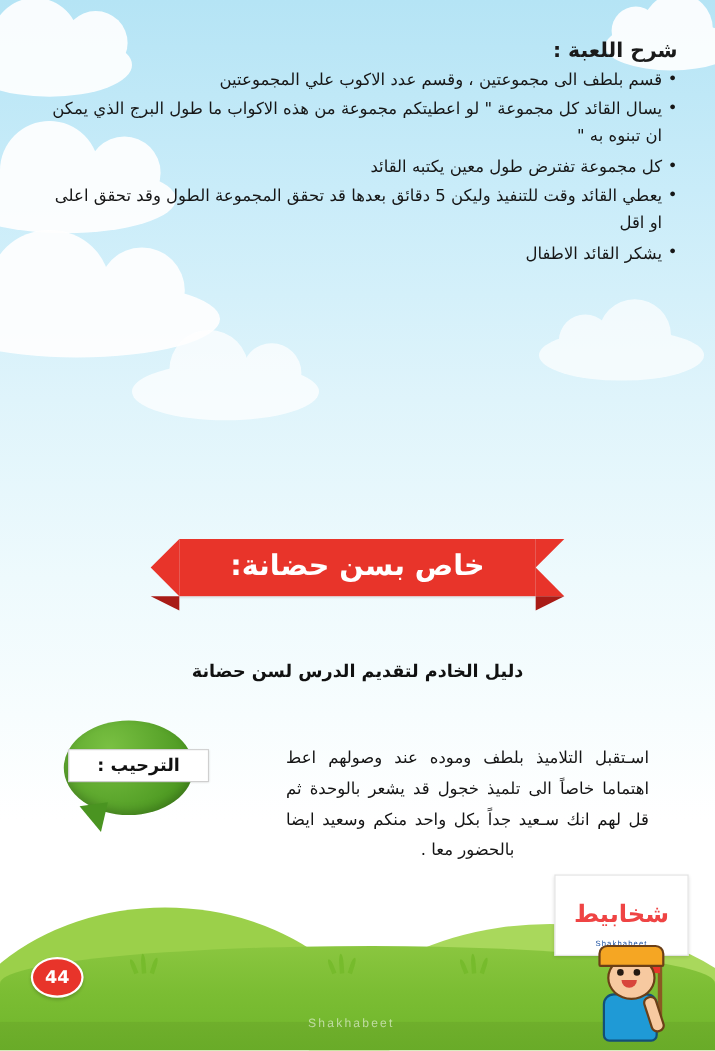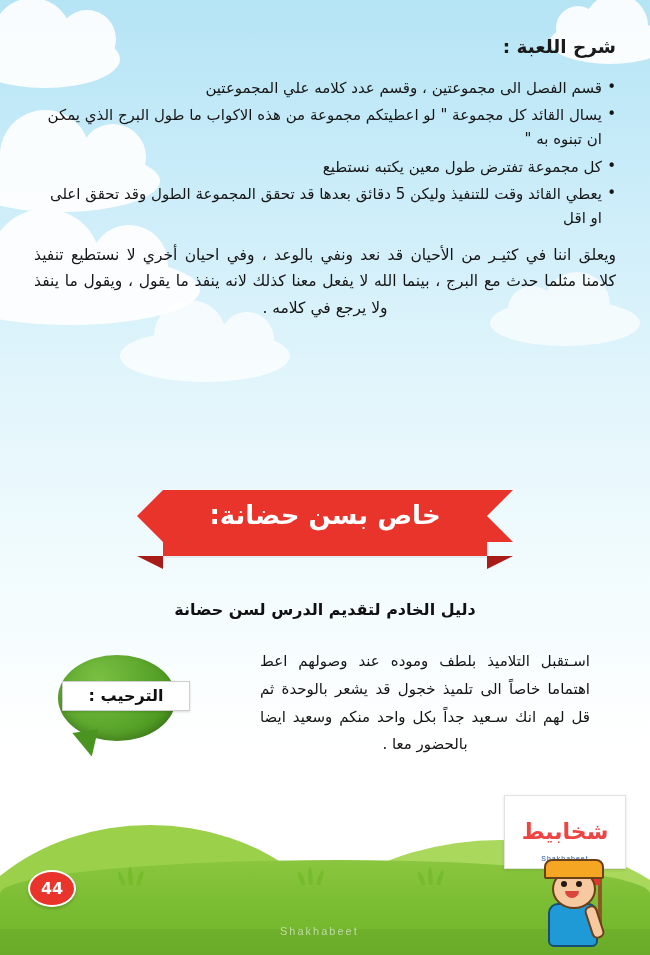--- a/index.html
+++ b/index.html
@@ -124,21 +124,21 @@
     right: 34px;
     left: 34px;
     direction: rtl;
     text-align: right;
   }
   .sec-title {
     font-family: "DejaVu Sans", sans-serif;
     font-weight: bold;
     font-size: 18.5px;
     color: #1a1a1a;
-    margin: 0 0 16px 0;
+    margin: 0 0 0 0;
     line-height: 1.4;
   }
   .bullets {
     list-style: none;
     margin: 0;
     padding: 0;
   }
   .bullets li {
     position: relative;
     font-size: 15px;
@@ -173,21 +173,21 @@
     right: 0;
     display: flex;
     justify-content: center;
   }
   .banner {
     position: relative;
     background: #e8342a;
     color: #ffffff;
     font-size: 26px;
     font-weight: bold;
-    padding: 12px 46px 28px 46px;
+    padding: 12px 46px 14px 46px;
     letter-spacing: 0;
     text-align: center;
     line-height: 1;
     box-shadow: 0 2px 0 rgba(0,0,0,.06);
   }
   .banner::before {
     
     content: "";
     position: absolute;
     top: 0; right: -1px;
@@ -228,21 +228,21 @@
     position: absolute;
     top: 600px;
     left: 0; right: 0;
     text-align: center;
     font-size: 16px;
     font-weight: bold;
     color: #111111;
   }
   .welcome-block {
     position: absolute;
-    top: 648px;
+    top: 676px;
     right: 60px;
     width: 330px;
     direction: rtl;
     text-align: justify;
     text-align-last: center;
     font-size: 15px;
     line-height: 1.85;
     color: #141414;
   }
   
@@ -427,27 +427,27 @@
   <div class="cloud cloud-b"></div>
   <div class="cloud cloud-c"></div>
   <div class="cloud cloud-d"></div>
   <div class="cloud cloud-e"></div>
   <div class="cloud cloud-f"></div>
 
   <div class="content">
     <h1 class="sec-title">شرح اللعبة :</h1>
 
     <ul class="bullets">
-      <li>قسم الفصل الى مجموعتين ، وقسم عدد كلامه علي المجموعتين</li>
+      <li>قسم بلطف الى مجموعتين ، وقسم عدد الاكوب علي المجموعتين</li>
       <li>يسال القائد كل مجموعة " لو اعطيتكم مجموعة من هذه الاكواب ما طول البرج الذي يمكن ان تبنوه به "</li>
-      <li>كل مجموعة تفترض طول معين يكتبه نستطيع</li>
+      <li>كل مجموعة تفترض طول معين يكتبه القائد</li>
       <li>يعطي القائد وقت للتنفيذ وليكن 5 دقائق بعدها قد تحقق المجموعة الطول وقد تحقق اعلى او اقل</li>
+      <li>يشكر القائد الاطفال</li>
     </ul>
 
-    <p class="para">ويعلق اننا في كثيـر من الأحيان قد نعد ونفي بالوعد ، وفي احيان أخري لا نستطيع تنفيذ كلامنا مثلما حدث مع البرج ، بينما الله لا يفعل معنا كذلك لانه ينفذ ما يقول ، ويقول ما ينفذ ولا يرجع في كلامه .</p>
   </div>
 
   <div class="banner-wrap">
     <div class="banner">
       <span>خاص بسن حضانة:</span>
       <span class="banner-fold-r"></span>
       <span class="banner-fold-l"></span>
     </div>
   </div>
 

